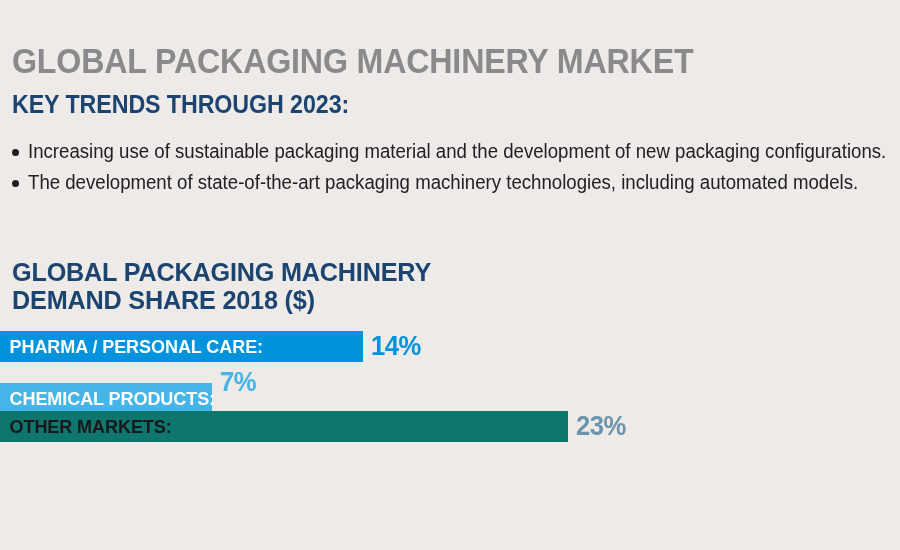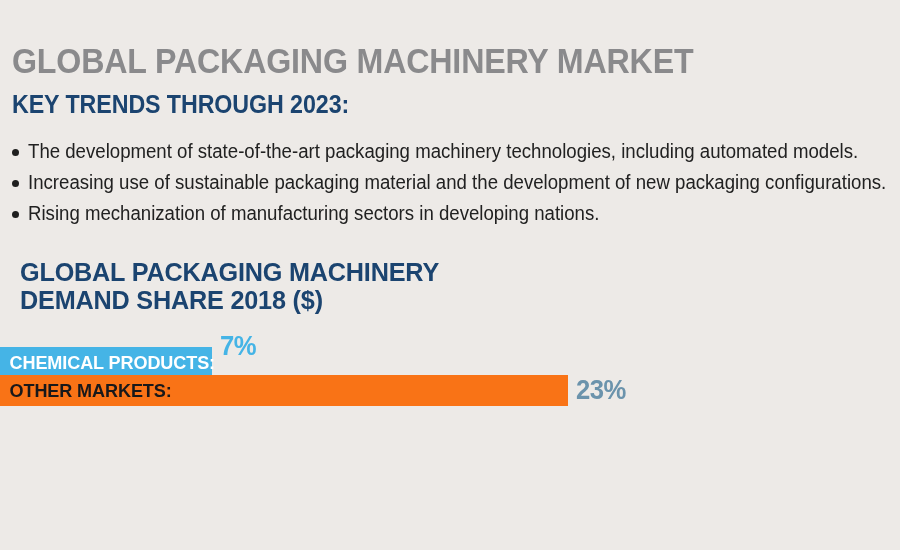--- a/index.html
+++ b/index.html
@@ -82,21 +82,21 @@
     line-height: 23px;
     color: #212121;
     white-space: nowrap;
     transform: scaleX(0.955);
     transform-origin: left center;
   }
 
   
   .chart-heading {
     position: absolute;
-    left: 20px;
+    left: 12px;
     top: 258px;
   }
   .chart-heading-line {
     font-family: "Liberation Sans Narrow", "Liberation Sans", sans-serif;
     font-size: 26px;
     line-height: 28px;
     font-weight: bold;
     color: #1b4470;
     letter-spacing: -0.2px;
     white-space: nowrap;
@@ -162,51 +162,53 @@
 <div class="infographic">
 
   <div class="header">
     <div class="main-title">GLOBAL PACKAGING MACHINERY MARKET</div>
     <div class="sub-title">KEY TRENDS THROUGH 2023:</div>
   </div>
 
   <div class="bullets">
     <div class="bullet-row">
       <span class="bullet-dot"></span>
-      <span class="bullet-text">The development of state-of-the-art packaging machinery technologies, including automated models.</span>
+      <span class="bullet-text">Increasing use of sustainable packaging material and the development of new packaging configurations.</span>
     </div>
     <div class="bullet-row">
       <span class="bullet-dot"></span>
-      <span class="bullet-text">Increasing use of sustainable packaging material and the development of new packaging configurations.</span>
-    </div>
-    <div class="bullet-row">
-      <span class="bullet-dot"></span>
-      <span class="bullet-text">Rising mechanization of manufacturing sectors in developing nations.</span>
+      <span class="bullet-text">The development of state-of-the-art packaging machinery technologies, including automated models.</span>
     </div>
   </div>
 
   <div class="chart-heading">
     <div class="chart-heading-line">GLOBAL PACKAGING MACHINERY</div>
     <div class="chart-heading-line">DEMAND SHARE 2018 ($)</div>
   </div>
 
   <div class="chart">
 
 
 
+    <div class="bar-row">
+      <div class="bar" style="width: 363px; background: rgb(0, 147, 221);">
+        <span class="bar-label" style="color: rgb(255, 255, 255);">PHARMA / PERSONAL CARE:</span>
+      </div>
+      <div class="bar-value" style="left: 371px; color: rgb(0, 147, 221);">14%</div>
+    </div>
 
     <div class="bar-row">
       <div class="bar" style="width: 212px; background: rgb(69, 180, 230); margin-top: 16px;">
         <span class="bar-label" style="color: rgb(255, 255, 255);">CHEMICAL PRODUCTS:</span>
       </div>
       <div class="bar-value" style="left: 220px; color: rgb(69, 180, 230);">7%</div>
     </div>
 
     <div class="bar-row spaced">
-      <div class="bar" style="width: 568px; background: #f97316;">
+      <div class="bar" style="width: 568px; background: #0f766e;">
         <span class="bar-label dark" style="color: rgb(24, 24, 26);">OTHER MARKETS:</span>
       </div>
       <div class="bar-value" style="left: 576px; color: rgb(107, 147, 172);">23%</div>
     </div>
 
   </div>
 
 </div>
 
 </body></html>

